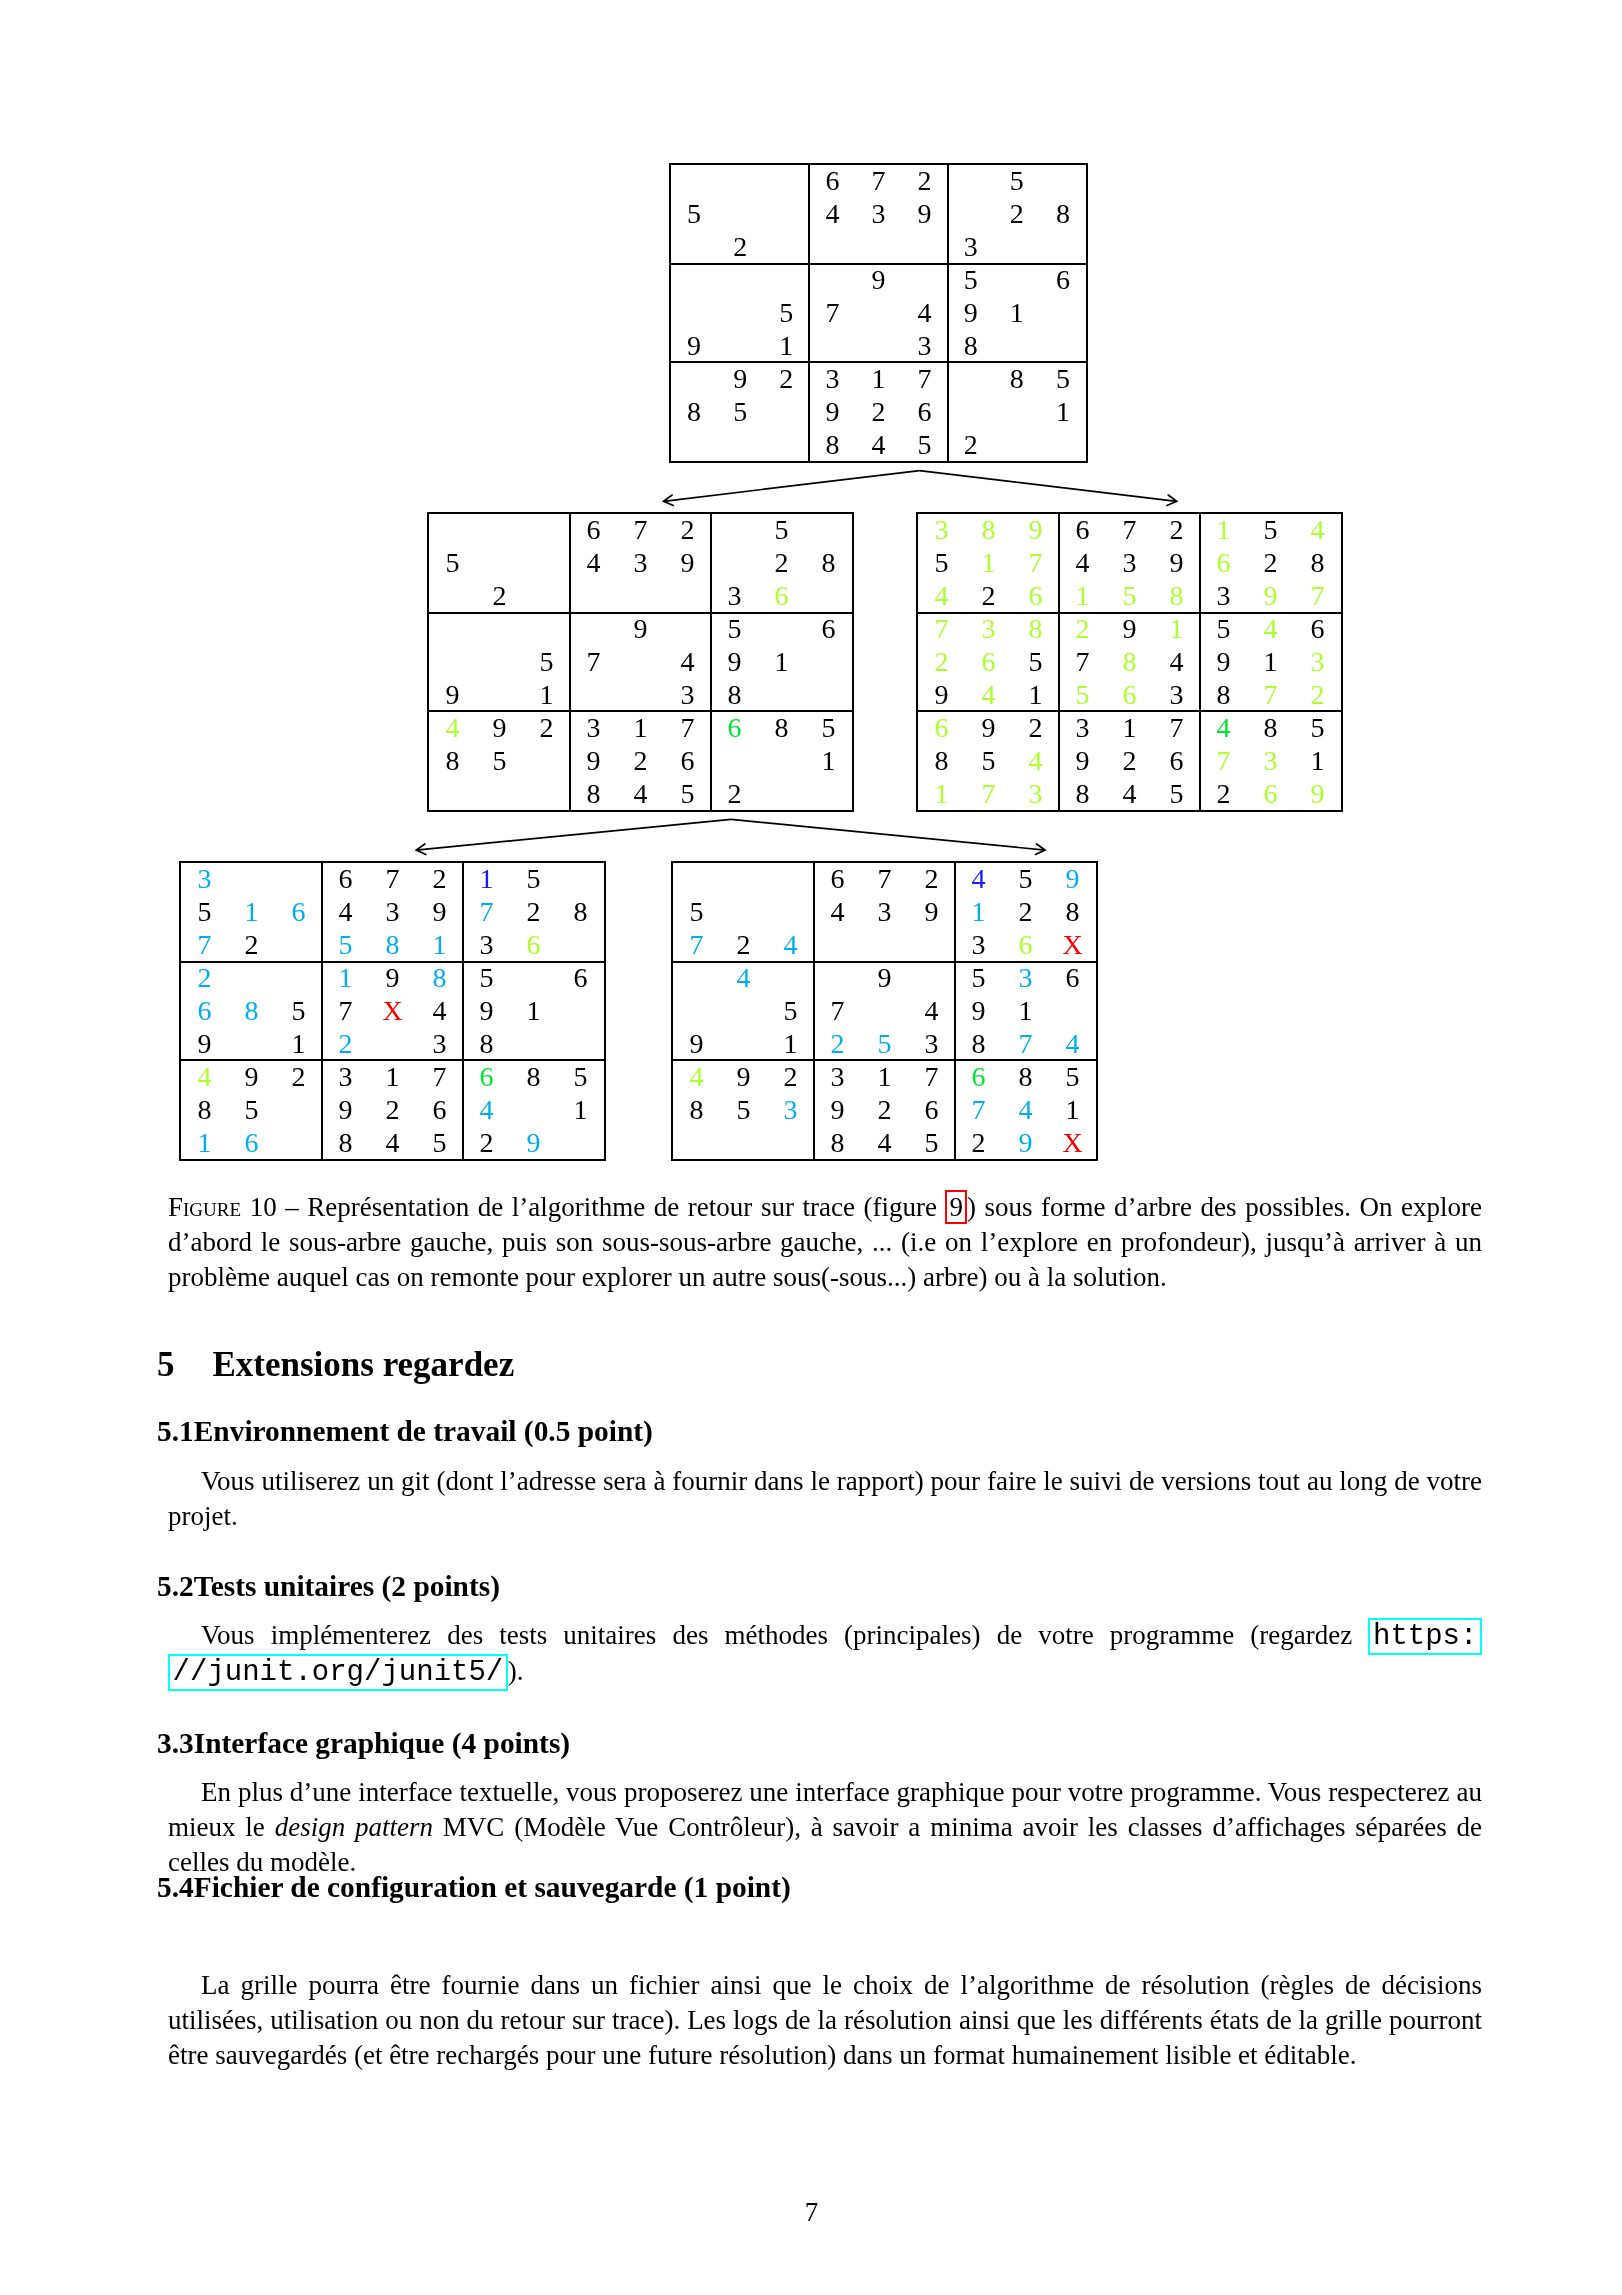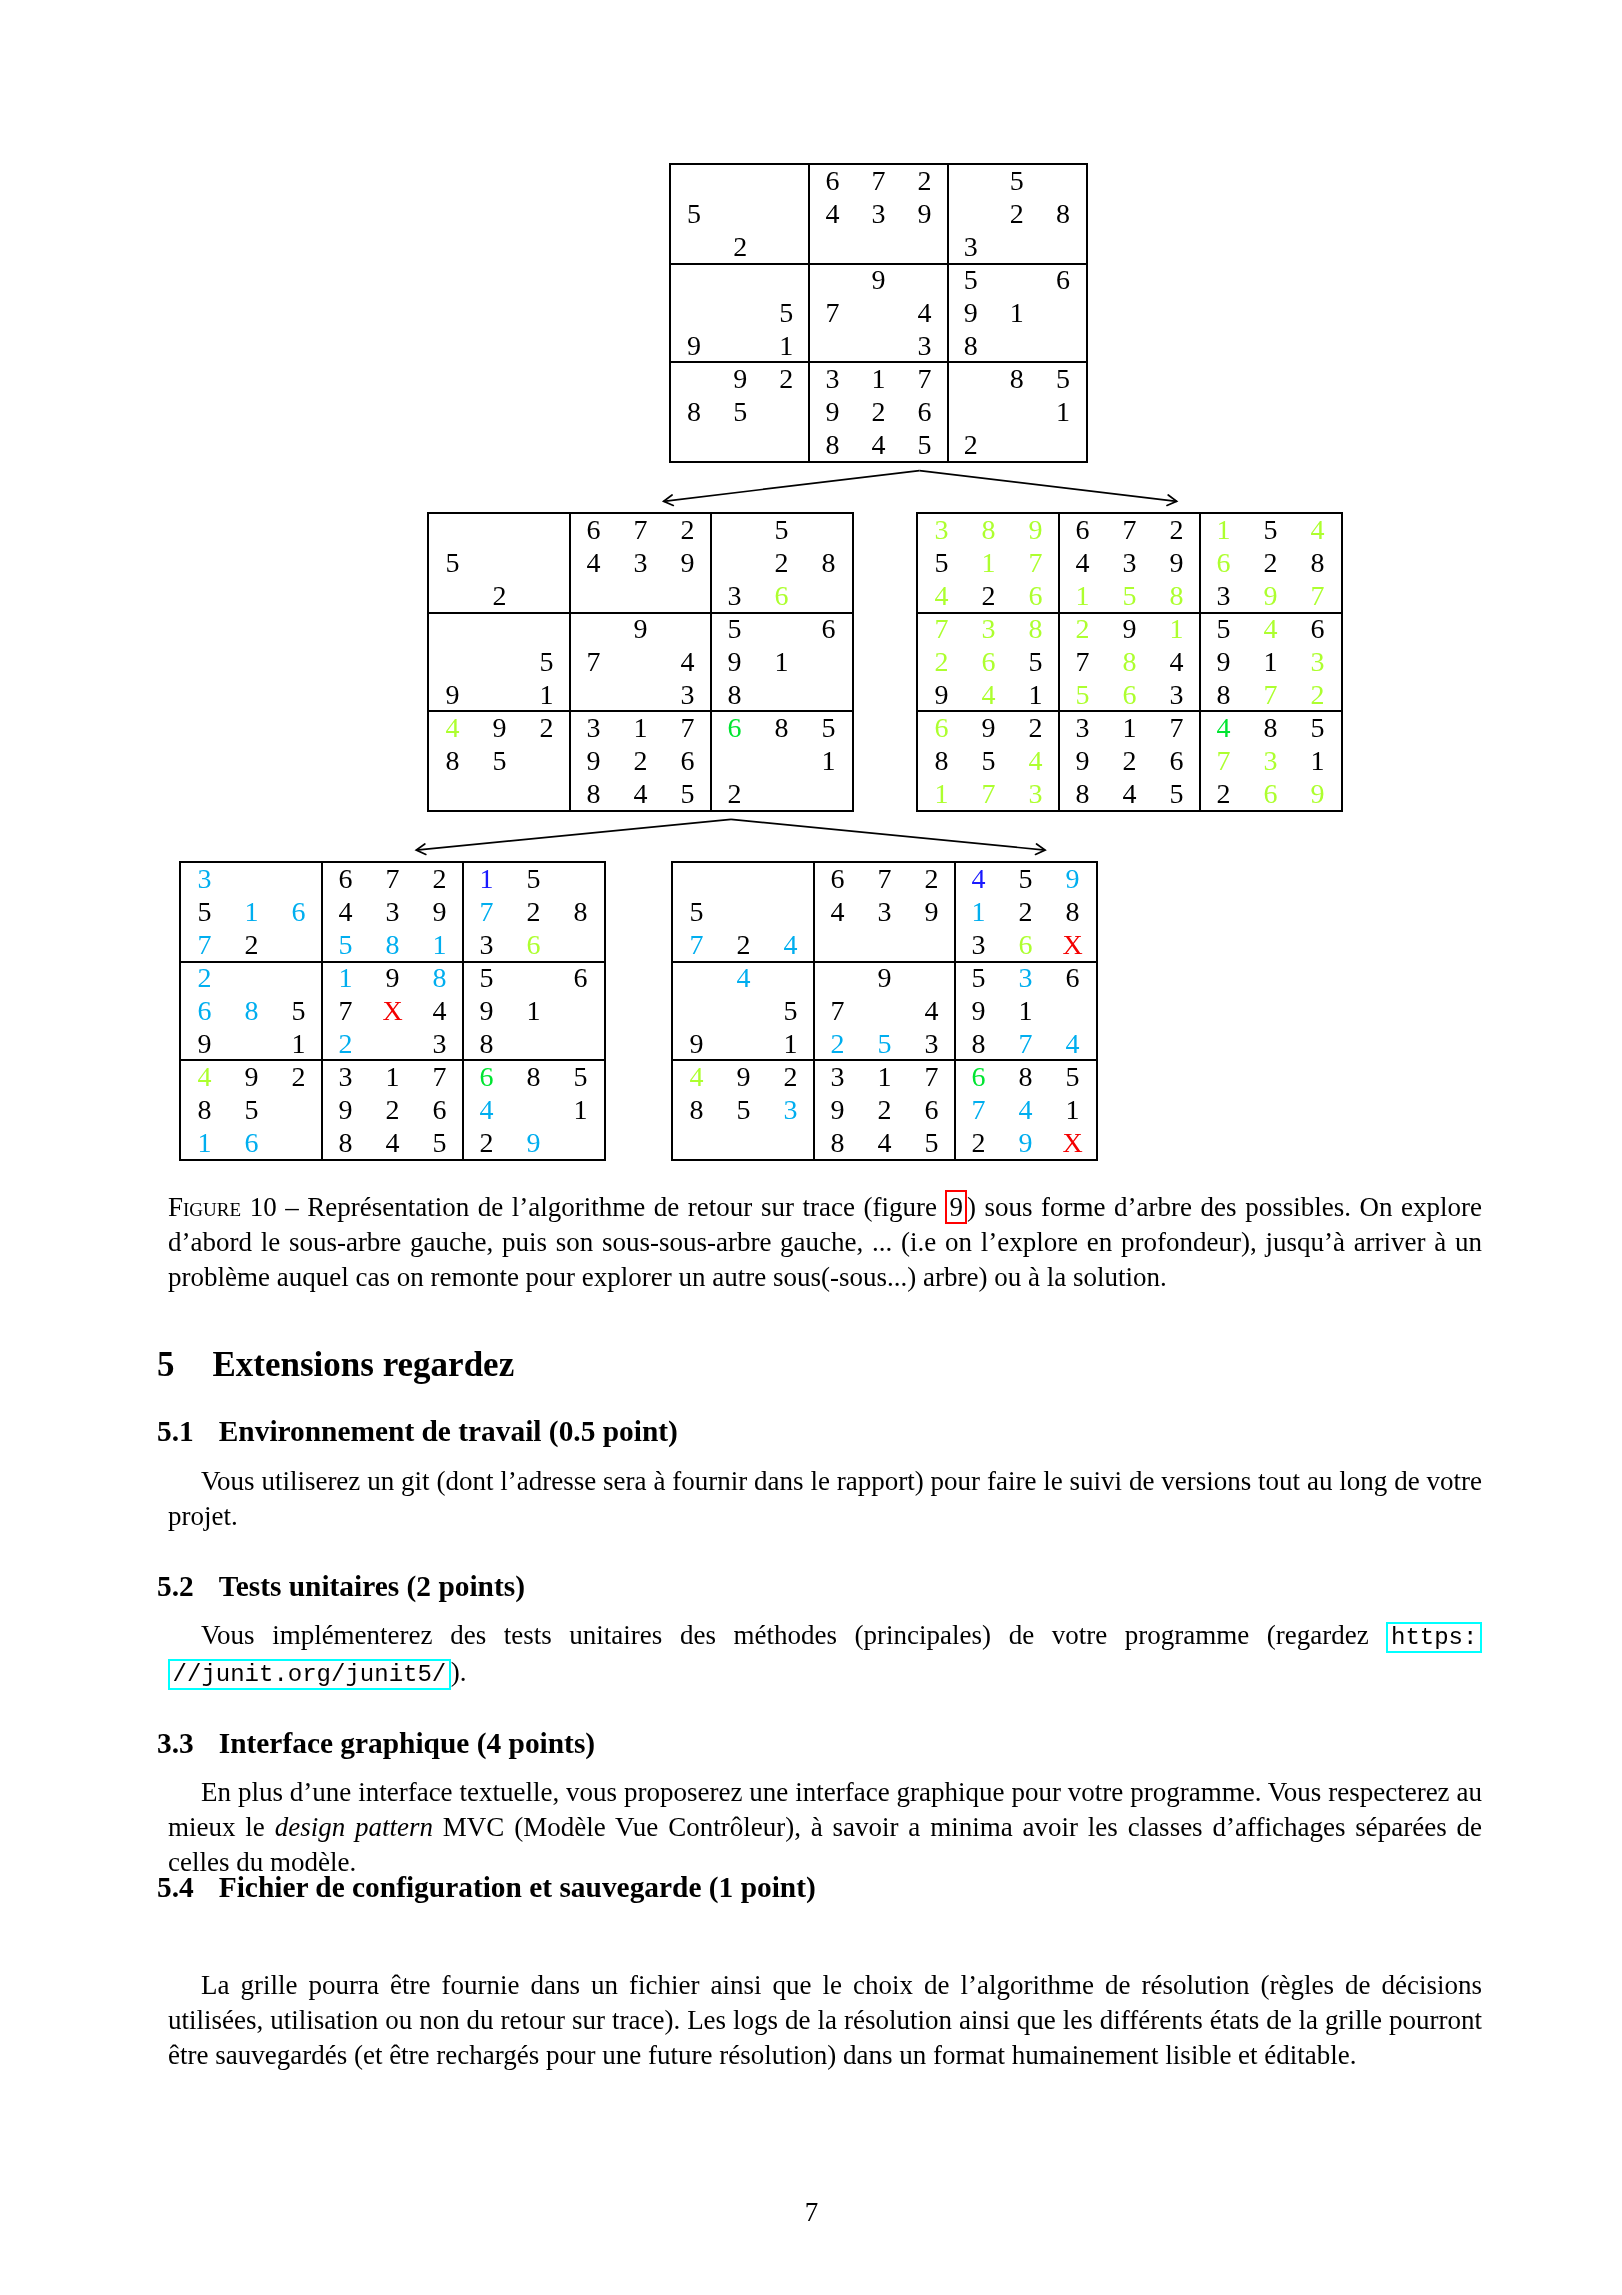--- a/index.html
+++ b/index.html
@@ -32,27 +32,27 @@
   #tree-arrows{position:absolute; left:0; top:0; pointer-events:none;}
   
   .tblock{position:absolute; left:168px; width:1314px;}
   .caption,.body{
     font-size:27px; line-height:35px; text-align:justify;
   }
   .body{text-indent:33px;}
   .h-sec{position:absolute; left:157px; font-weight:bold; font-size:35px; line-height:1;}
   .h-sec .num{margin-right:38px;}
   .h-sub{position:absolute; left:157px; font-weight:bold; font-size:29.4px; line-height:1;}
-  .h-sub .num{margin-right:25px;}
+  .h-sub .num{}
   .sc{font-variant:small-caps;}
   .it{font-style:italic;}
   .refbox{border:2px solid #ff0000; padding:0 2px; color:#000; text-decoration:none;}
   .urlbox{
     border:2px solid #00ffff; padding:0 2.6px;
-    font-family:"Liberation Mono","DejaVu Sans Mono",monospace; font-size:24px;
+    font-family:"Liberation Mono","DejaVu Sans Mono",monospace; font-size:29px;
     color:#000; text-decoration:none; white-space:nowrap;
   }
   .pagenum{position:absolute; left:0; top:2197px; width:1623px; text-align:center; font-size:27px;}
 </style>
 </head>
 <body>
 
 <div class="page">
 
   <div>

